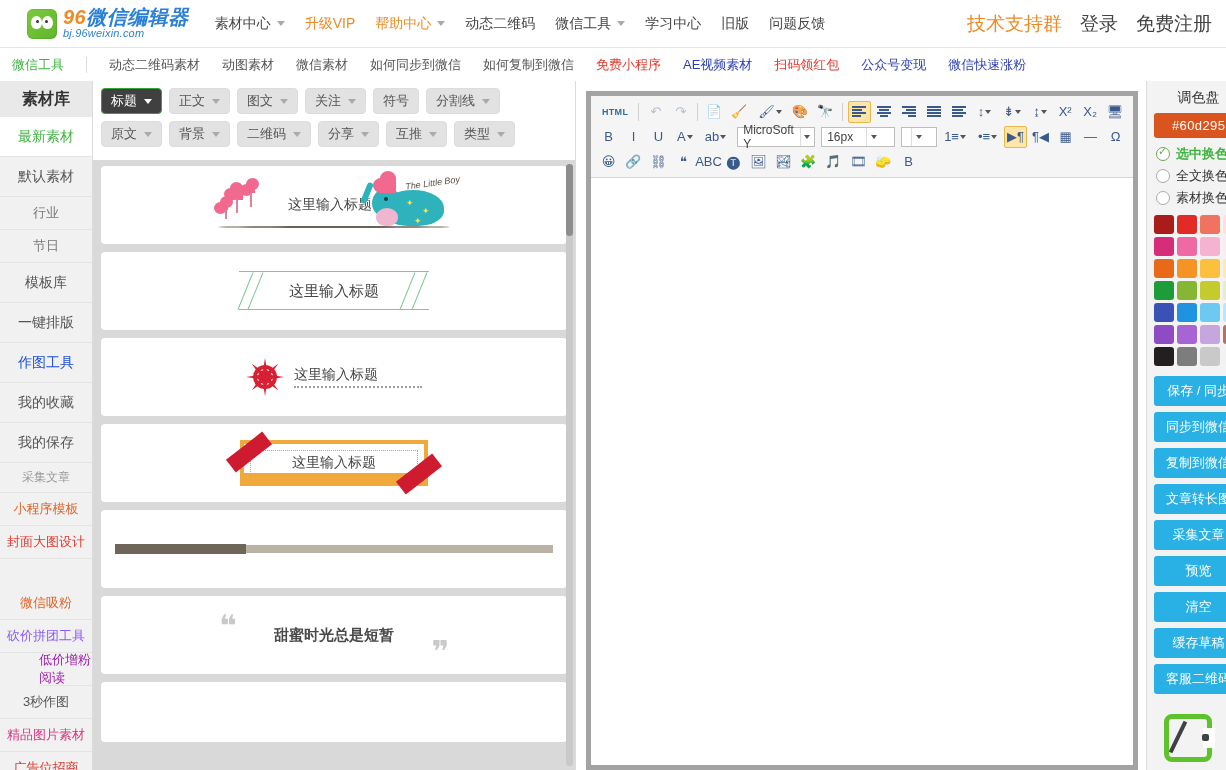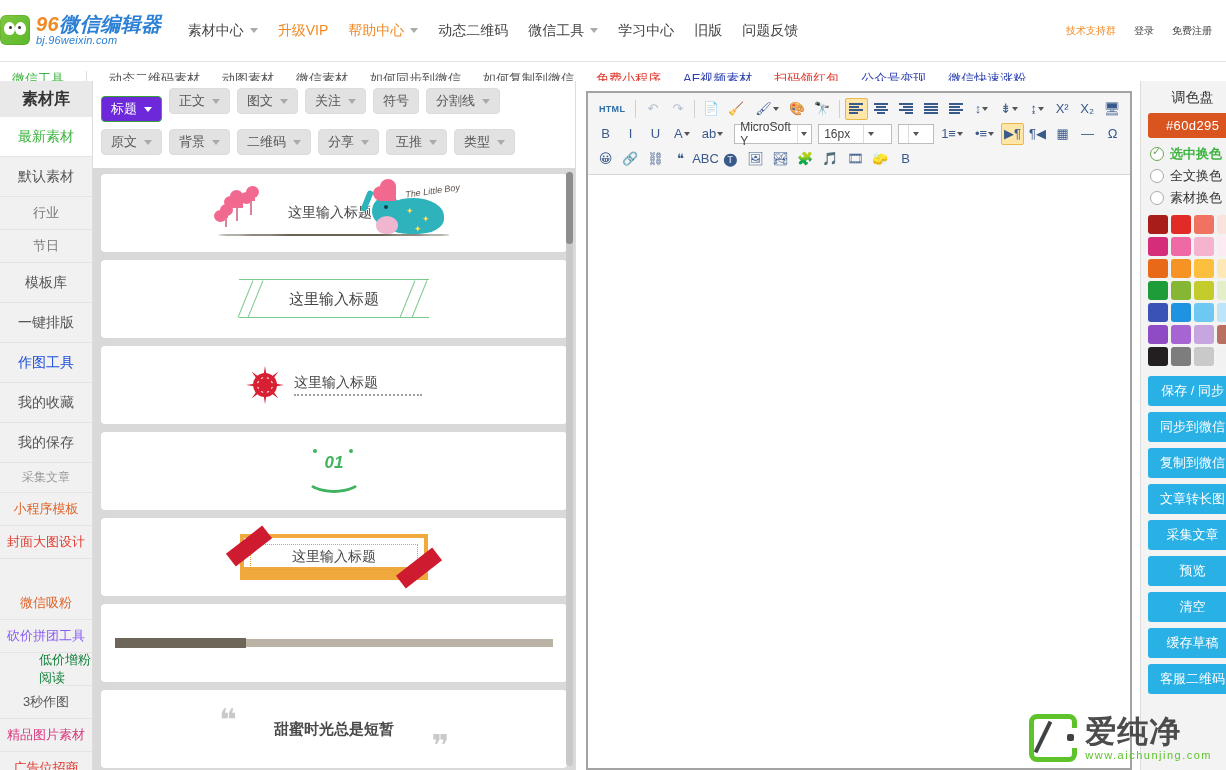--- a/index.html
+++ b/index.html
@@ -9,25 +9,25 @@
     overflow: hidden;
     background: #fff;
     font-family: "Liberation Sans", "DejaVu Sans", sans-serif;
     font-size: 13px;
     color: #333;
   }
   .app { position: relative; width: 1226px; height: 770px; }
 
   
   .header {
-    height: 62px; width: 100%;
+    height: 48px; width: 100%;
     background: #fff;
     border-bottom: 1px solid #e3e3e3;
-    display: flex; align-items: center;
-    padding: 0 14px 0 0;
+    display: flex; 
+    padding: 0 14px 0 27px;
   }
   .logo { display: flex; align-items: center; gap: 6px; margin-right: 26px; }
   .logo-mark {
     width: 30px; height: 30px; border-radius: 6px;
     background: linear-gradient(135deg,#7ec93f 0%, #5db72b 100%);
     position: relative; flex: 0 0 auto;
     box-shadow: inset 0 0 0 1px rgba(0,0,0,.08);
   }
   .logo-mark::before, .logo-mark::after {
     content: ""; position: absolute; background: #fff; border-radius: 50% 50% 45% 45%;
@@ -52,21 +52,21 @@
     font-size: 14px; color: #444; cursor: pointer; white-space: nowrap;
     display: inline-flex; align-items: center; gap: 4px;
   }
   .nav-item.orange { color: #f08a24; }
   .caret {
     display: inline-block; width: 0; height: 0;
     border-left: 4px solid transparent; border-right: 4px solid transparent;
     border-top: 5px solid #aaa; margin-left: 2px;
   }
   .nav-right { display: flex; align-items: center; gap: 18px; }
-  .nav-right .nav-item { font-size: 10px; }
+  .nav-right .nav-item { font-size: 19px; }
   .nav-right .hl { color: #f08a24; }
 
   
   .subnav {
     height: 34px; display: flex; align-items: center;
     border-bottom: 1px solid #e3e3e3;
     padding-left: 12px; gap: 22px; background: #fff;
   }
   .subnav-item { font-size: 13px; color: #555; cursor: pointer; white-space: nowrap; }
   .subnav-sep { width: 1px; height: 16px; background: #ddd; }
@@ -96,21 +96,21 @@
   .matcol { width: 483px; flex: 0 0 483px; background: #fff; display: flex; flex-direction: column;
             border-right: 1px solid #dcdcdc; }
   .mattools { padding: 7px 6px 6px 8px; background: #fff; }
   .btnrow { display: flex; gap: 7px; margin-bottom: 7px; }
   .mbtn {
     background: #e2e2e2; color: #555; border-radius: 4px;
     height: 26px; padding: 0 9px; font-size: 13px;
     display: inline-flex; align-items: center; gap: 5px; cursor: pointer;
     border: 1px solid #dcdcdc;
   }
-  .mbtn.green { background: #6d28d9; color: #fff; border-color: #35a136; margin-top: 8px; }
+  .mbtn.green { background: #404040; color: #fff; border-color: #35a136; }
   .mbtn.green .caret { border-top-color: #fff; }
   .matlist {
     flex: 1 1 auto; background: #d9d9d9; overflow: hidden;
     padding: 6px 8px 0 8px; position: relative;
   }
   .card {
     background: #fff; border-radius: 4px; margin-bottom: 8px;
     height: 78px; display: flex; align-items: center; justify-content: center;
     position: relative; overflow: hidden;
   }
@@ -178,21 +178,21 @@
 
   .quotebox { position: relative; width: 230px; height: 44px; display:flex; align-items:center; justify-content:center; }
   .qm { position:absolute; color:#c9c9c9; font-size: 30px; font-weight: bold; line-height: 1; }
   .qm.l { left: 0; top: -2px; } .qm.r { right: 0; bottom: -10px; }
   .quotebox .t { font-size: 15px; font-weight: bold; color:#4a4a4a; }
 
   .circles { position: relative; width: 230px; height: 60px; }
 
   
   .editor { flex: 1 1 auto; background: #fff; display: flex; flex-direction: column; position: relative; }
-  .ed-wrap { margin: 10px 8px 0 10px; border: 2px solid #a3a3a3; flex: 1 1 auto; display:flex; flex-direction: column; }
+  .ed-wrap { margin: 10px 8px 0 10px; border: 5px solid #a3a3a3; flex: 1 1 auto; display:flex; flex-direction: column; }
   .ed-toolbar { background: #f5f5f5; border-bottom: 1px solid #d6d6d6; padding: 3px 4px; }
   .tb-row { display: flex; align-items: center; gap: 2px; min-height: 25px; padding: 1px 2px; }
   .tb-btn {
     width: 23px; height: 22px; display: inline-flex; align-items: center; justify-content: center;
     cursor: pointer; border: 1px solid transparent; border-radius: 2px; font-size: 13px; color: #3a5a8c;
   }
   .tb-btn.wide { width: auto; padding: 0 4px; }
   .tb-btn.on { background: #ffe6a8; border-color: #e8b84b; }
   .tb-btn.dis { opacity: .35; }
   .tb-sep { width: 1px; height: 18px; background: #d0d0d0; margin: 0 3px; }
@@ -321,21 +321,21 @@
           <div class="side-item" style="color: rgb(85, 85, 85);">模板库</div>
           <div class="side-item" style="color: rgb(85, 85, 85);">一键排版</div>
           <div class="side-item" style="color: #1d4ed8;">作图工具</div>
           <div class="side-item" style="color: rgb(85, 85, 85);">我的收藏</div>
           <div class="side-item" style="color: rgb(85, 85, 85);">我的保存</div>
           <div class="side-item tiny" style="color: rgb(153, 153, 153);">采集文章</div>
           <div class="side-item sm" style="color: rgb(224, 100, 42);">小程序模板</div>
           <div class="side-item sm" style="color: rgb(224, 58, 47);">封面大图设计</div>
           <div class="side-item sm" style="color: rgb(224, 100, 42); margin-top: 28px;">微信吸粉</div>
           <div class="side-item sm" style="color: #8b5cf6; text-align: right;">砍价拼团工具</div>
-          <div class="side-item sm" style="color: #15803d; margin-left: 39px;">低价增粉阅读</div>
+          <div class="side-item sm" style="color: #a21caf; margin-left: 39px;">低价增粉阅读</div>
           <div class="side-item sm" style="color: rgb(85, 85, 85);">3秒作图</div>
           <div class="side-item sm" style="color: rgb(214, 56, 127);">精品图片素材</div>
           <div class="side-item sm" style="color: rgb(224, 58, 47);">广告位招商</div>
         </div>
     </div>
 
     <div class="matcol">
       <div class="mattools">
         <div class="btnrow" id="mrow1">
             <div class="mbtn green">
@@ -439,28 +439,20 @@
                   <span class="ray" style="transform:rotate(225deg)"></span>
                   <span class="ray" style="transform:rotate(270deg)"></span>
                   <span class="ray" style="transform:rotate(315deg)"></span>
                   <span class="ring"></span>
                   <span class="ring2"></span>
                 </div>
                 <div>
                   <div class="cardtitle">这里输入标题</div>
                   <div class="dotted-ul"></div>
                 </div>
-              </div>
-            </div>
-            <div class="card">
-              <div class="smile">
-                <span class="d" style="left:8px"></span>
-                <span class="d" style="left:44px"></span>
-                <span class="arc"></span>
-                <div class="num">01</div>
               </div>
             </div>
             <div class="card">
               <div class="ribbonbox">
                 <div class="inner">
                   <span class="dots"></span>
                   <span class="t">这里输入标题</span>
                 </div>
                 <span class="rib l"></span>
                 <span class="rib r"></span>
@@ -750,18 +742,14 @@
     </div>
   </div>
 
   <div class="watermark">
     <div class="wm-mark">
       <span class="br"></span>
         <span class="cut"></span>
         <span class="slash"></span>
         <span class="nub"></span>
     </div>
-    <div class="wm-text">
-      <div class="wm-cn">爱纯净</div>
-      <div class="wm-url">www.aichunjing.com</div>
-    </div>
   </div>
 </div>
 
 </body></html>

